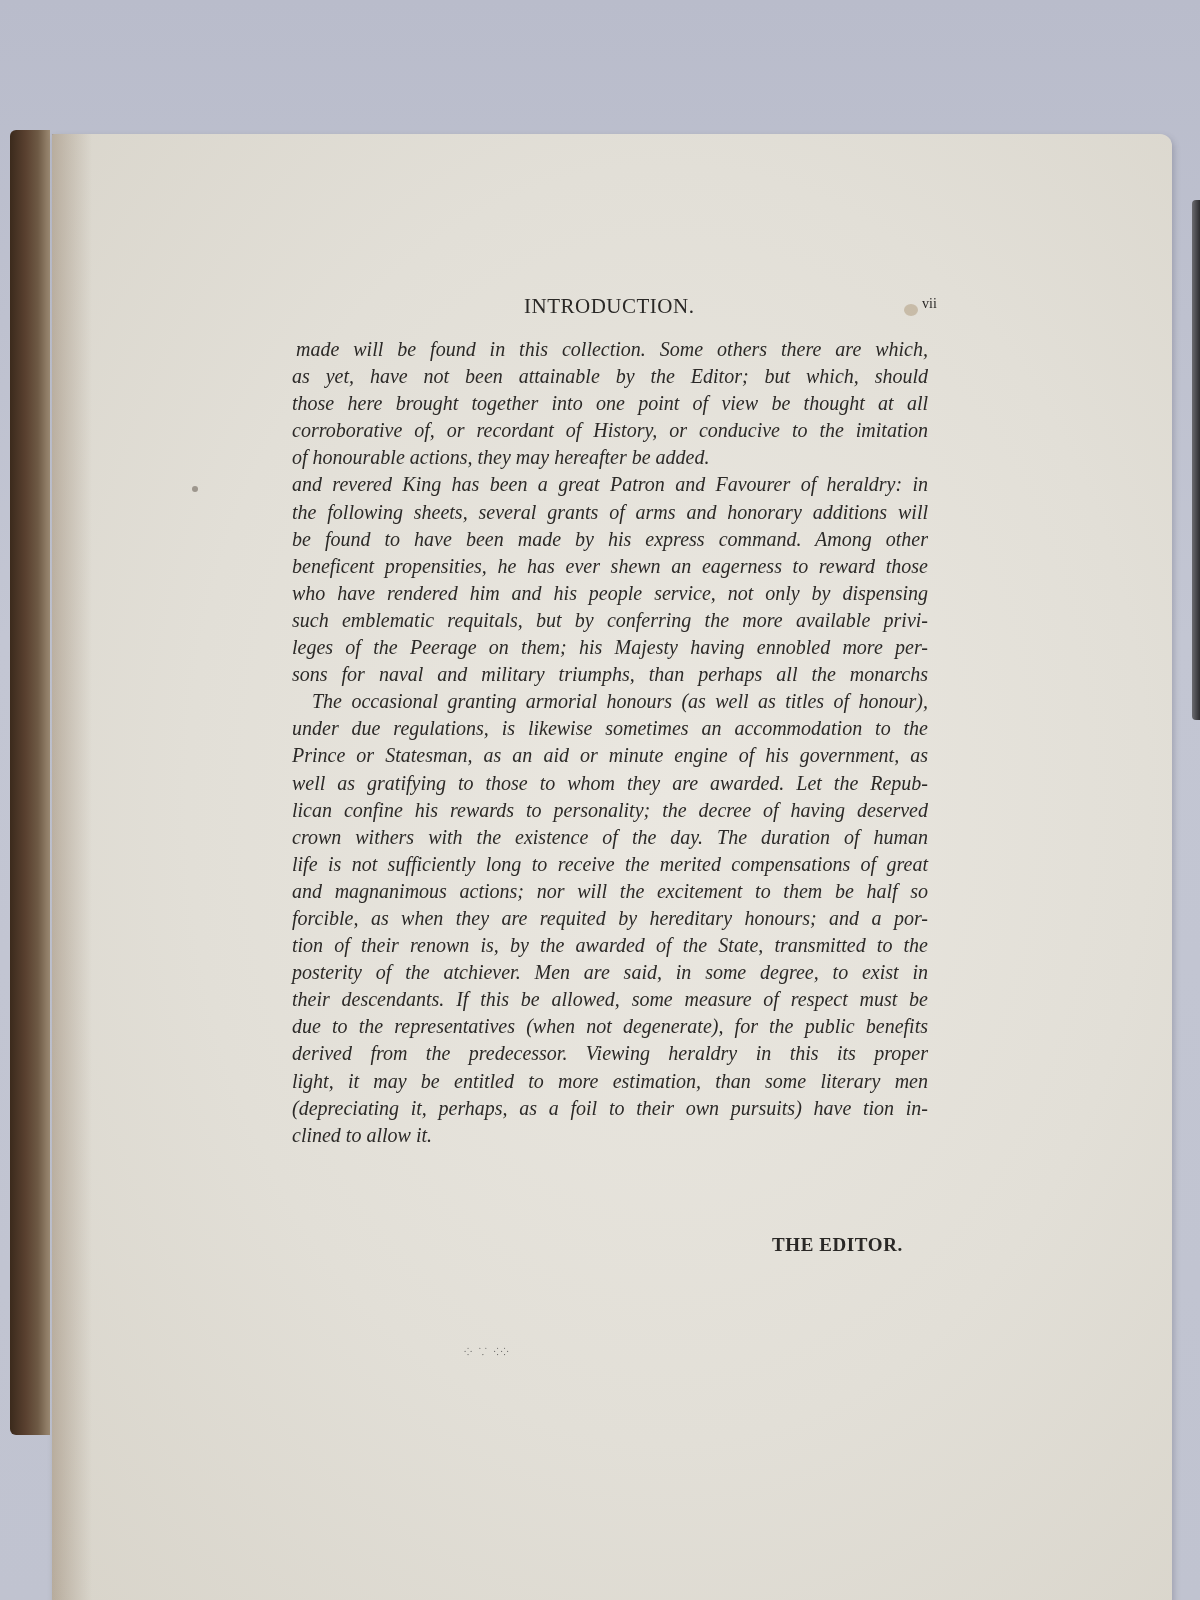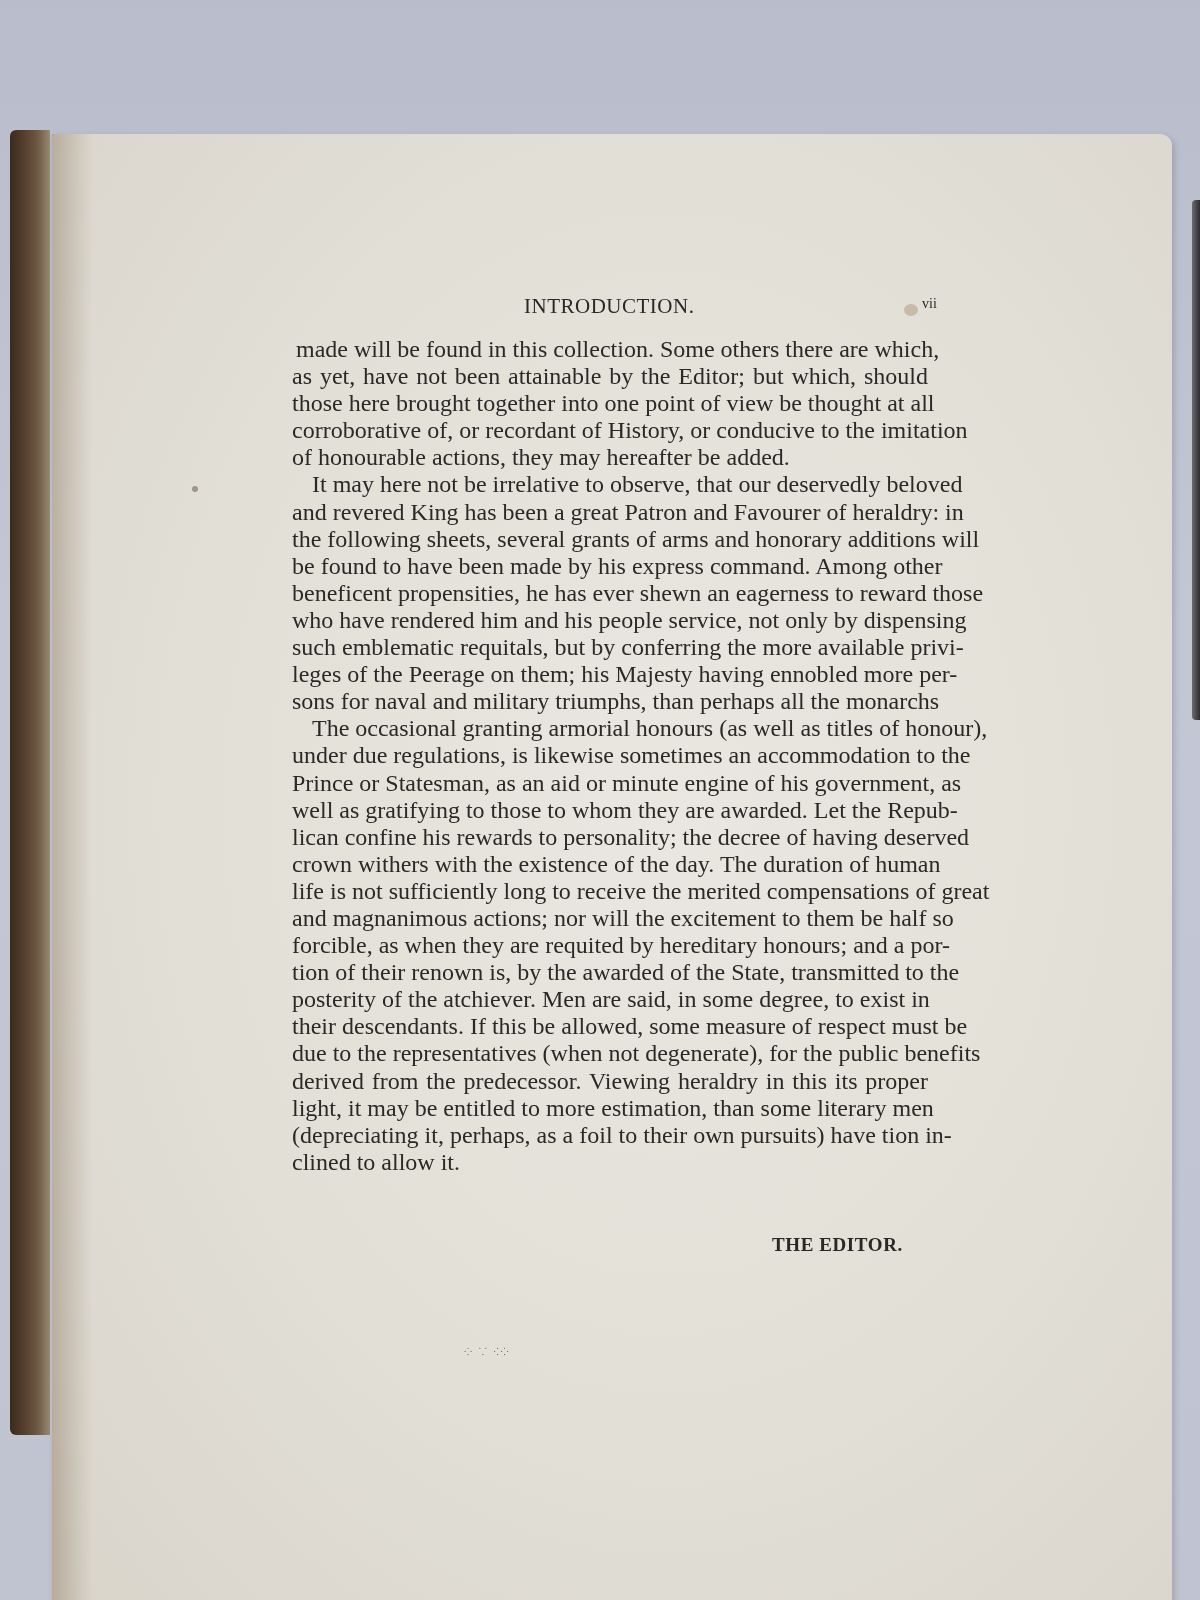--- a/index.html
+++ b/index.html
@@ -34,21 +34,21 @@
   .page-title {
     position: absolute; left: 472px; top: 0;
     font-size: 21px; letter-spacing: 0.5px; color: #2a2826;
   }
   .page-number {
     position: absolute; left: 858px; top: 2px;
     font-size: 14px; color: #2a2826; margin-left: 12px;
   }
   .body-text {
     position: absolute; left: 240px; top: 202px; width: 636px;
-    color: #2b2927; font-size: 24px; line-height: 27.1px;
+    color: #2b2927; font-size: 20px; line-height: 27.1px; font-style: italic;
   }
   .line {
     display: block; white-space: nowrap;
     text-align: justify; text-align-last: justify;
   }
   .line.last { text-align-last: left; }
   .line.indent { padding-left: 20px; }
   .line.first-para { padding-left: 4px; }
   .signature {
     position: absolute; left: 720px; top: 1100px;
@@ -77,21 +77,20 @@
 
   <div class="body-text">
     <div>
       <span class="line first-para">made will be found in this collection.  Some others there are which,</span>
       <span class="line">as yet, have not been attainable by the Editor; but which, should</span>
       <span class="line">those here brought together into one point of view be thought at all</span>
       <span class="line">corroborative of, or recordant of History, or conducive to the imitation</span>
       <span class="line last">of honourable actions, they may hereafter be added.</span>
     </div>
     <div>
-      <span class="line indent">It may here not be irrelative to observe, that our deservedly beloved</span>
       <span class="line">and revered King has been a great Patron and Favourer of heraldry: in</span>
       <span class="line">the following sheets, several grants of arms and honorary additions will</span>
       <span class="line">be found to have been made by his express command.  Among other</span>
       <span class="line">beneficent propensities, he has ever shewn an eagerness to reward those</span>
       <span class="line">who have rendered him and his people service, not only by dispensing</span>
       <span class="line">such emblematic requitals, but by conferring the more available privi-</span>
       <span class="line">leges of the Peerage on them; his Majesty having ennobled more per-</span>
       <span class="line">sons for naval and military triumphs, than perhaps all the monarchs</span>
     </div>
     <div>

